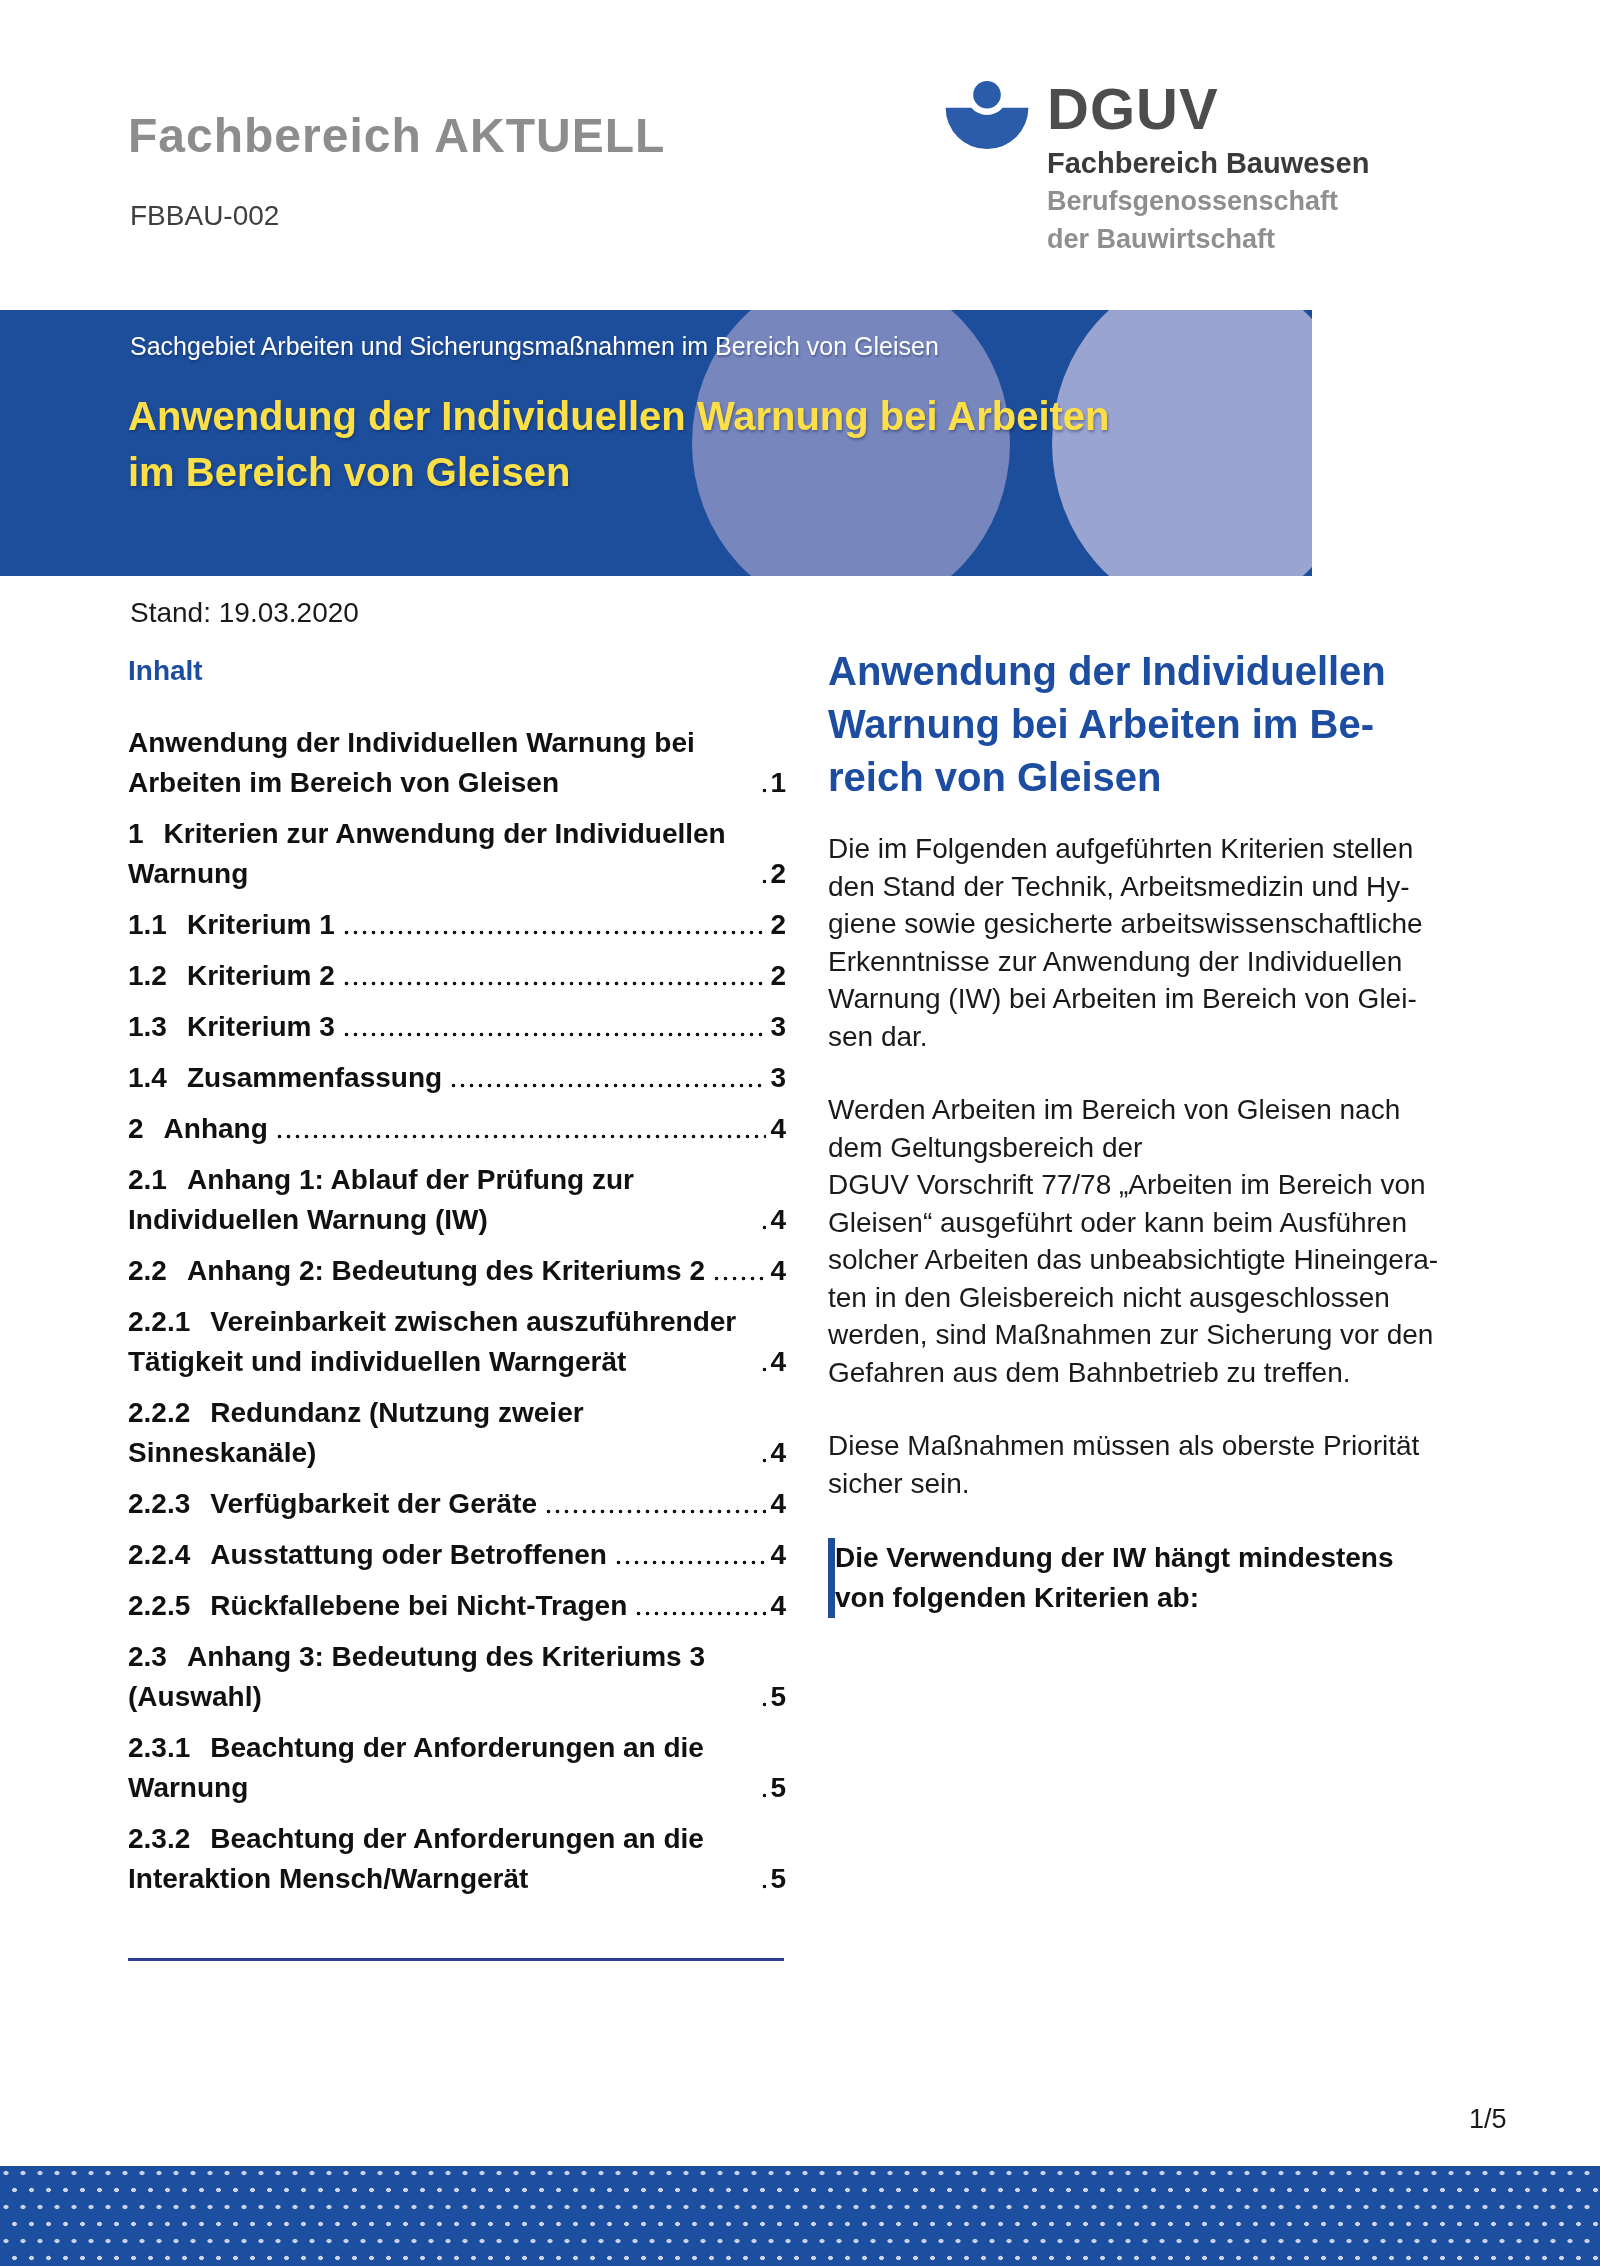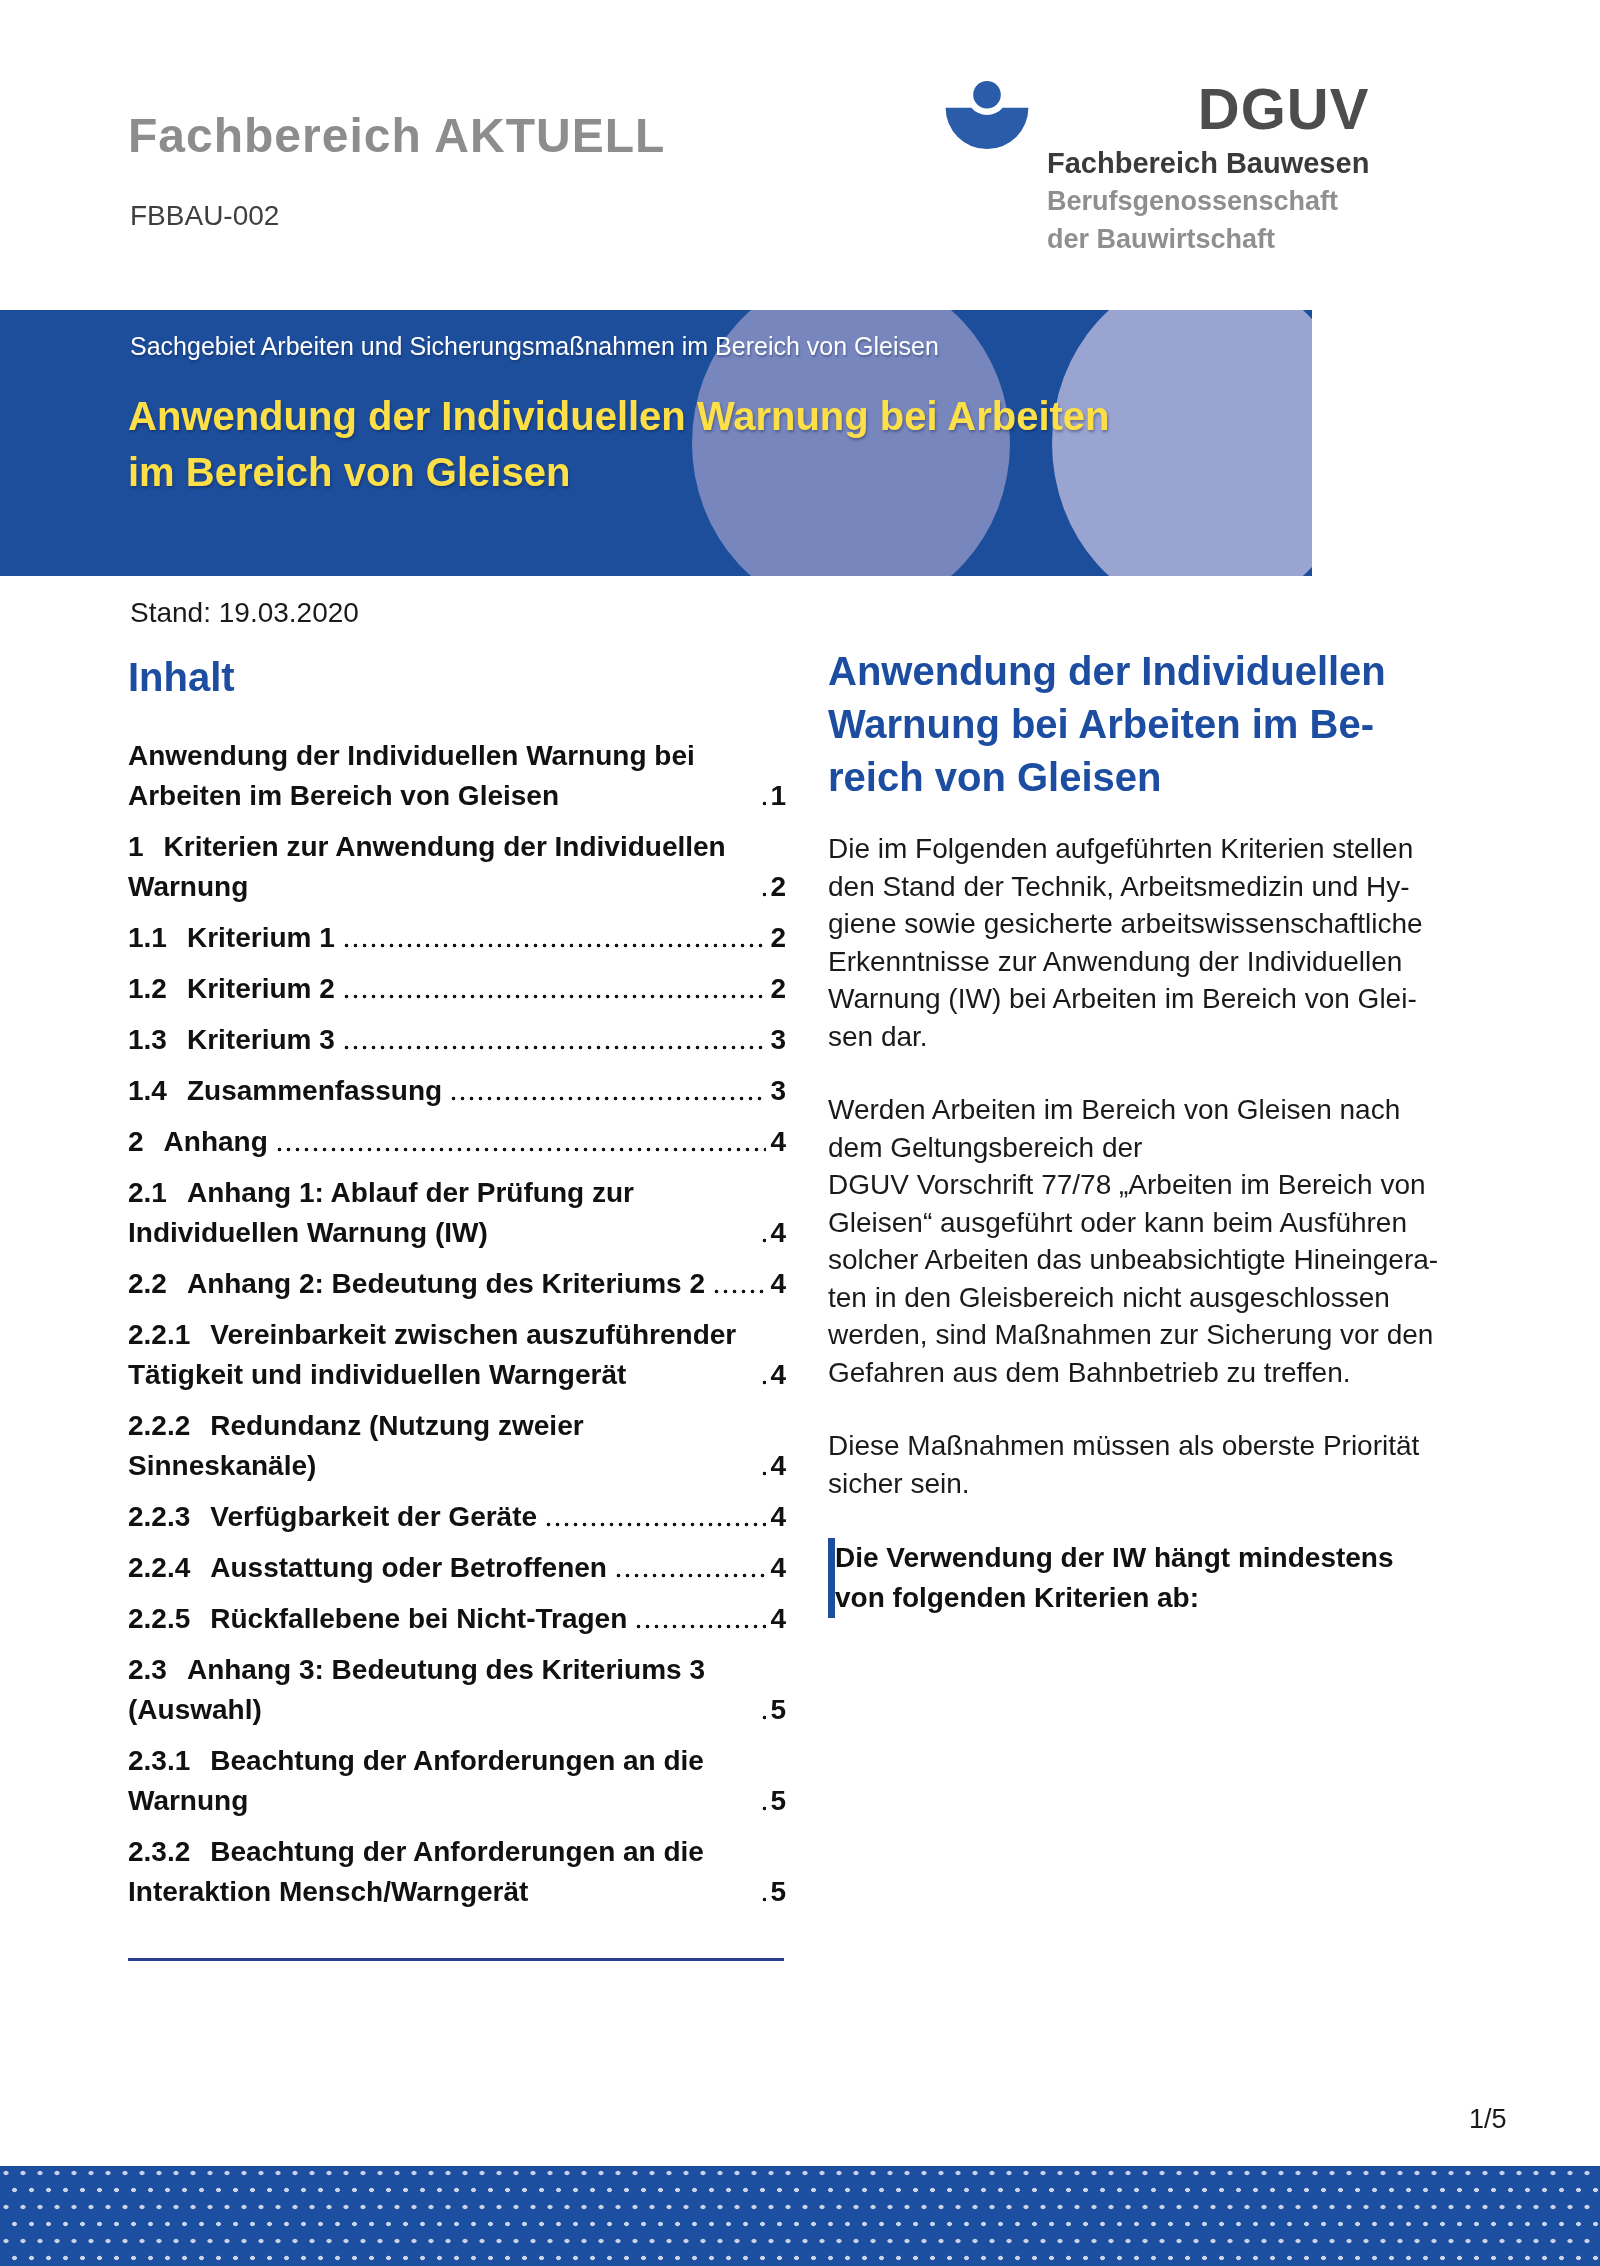--- a/index.html
+++ b/index.html
@@ -21,21 +21,21 @@
   .doc-id{
     position:absolute;left:130px;top:200px;
     font-size:28px;color:#3f3f3f;
   }
   .logo{
     position:absolute;left:941px;top:80px;width:470px;
   }
   .logo-row{display:flex;align-items:flex-start;}
   .logo-icon{flex:0 0 auto;margin-right:14px;}
   .logo-text .logo-org{
-    font-size:58px;font-weight:700;color:#4d4d4d;letter-spacing:1px;line-height:1.0;text-align:right;
+    font-size:58px;font-weight:700;color:#4d4d4d;letter-spacing:1px;line-height:1.0;
   }
   .logo-text .logo-division{
     font-size:29px;font-weight:700;color:#3a3a3a;margin-top:10px;line-height:1.1;
   }
   .logo-text .logo-sub{
     font-size:27px;font-weight:700;color:#8f8f8f;line-height:1.18;margin-top:6px;
   }
 
   
   .banner{
@@ -56,21 +56,21 @@
     font-size:40px;font-weight:700;color:#fde047;line-height:56px;
     text-shadow:1px 2px 3px rgba(15,25,70,0.4);
   }
 
   
   .date-line{position:absolute;left:130px;top:597px;font-size:28px;color:#1a1a1a;}
 
   
   .toc{position:absolute;left:128px;top:655px;width:658px;}
   .toc-heading{
-    font-size:40px;font-weight:700;color:#1c4da1;margin:0 0 36px 0;
+    font-size:28px;font-weight:700;color:#1c4da1;margin:0 0 36px 0;
   }
   .toc-entry{
     display:flex;align-items:flex-end;
     font-size:28px;font-weight:700;line-height:40px;color:#111111;
     margin-bottom:11px;
   }
   .toc-label{flex:0 1 auto;}
   .toc-num{margin-right:20px;}
   .toc-num:empty{margin-right:0;}
   .toc-leader{

